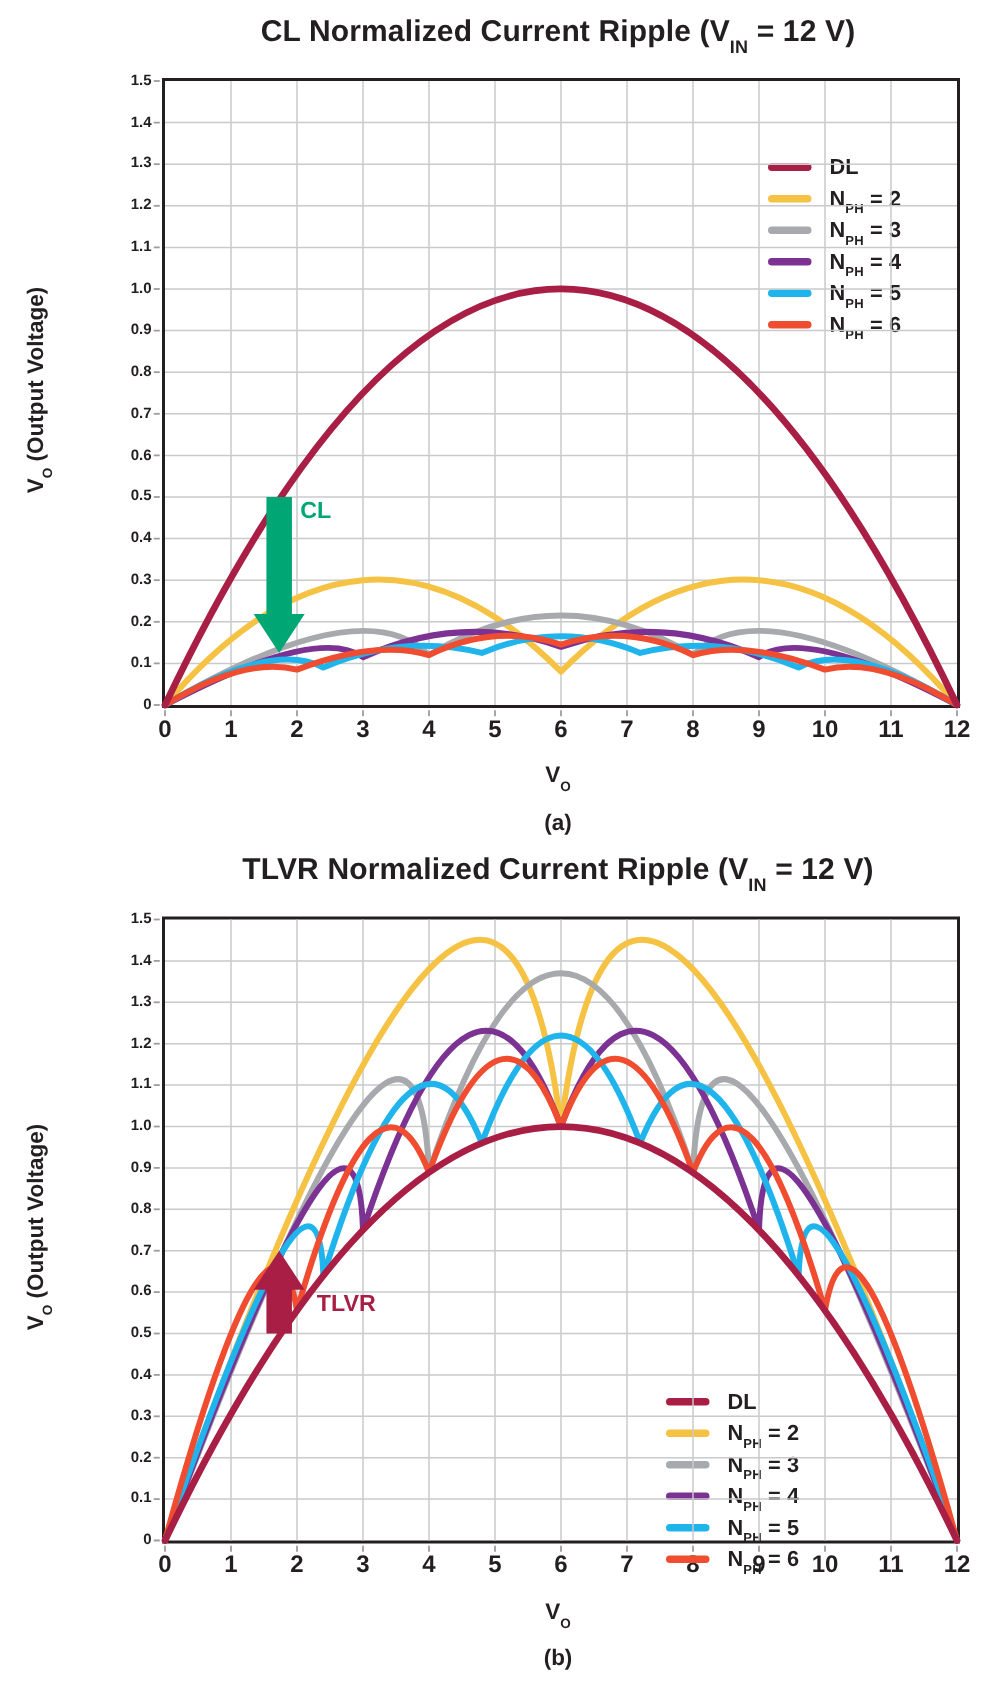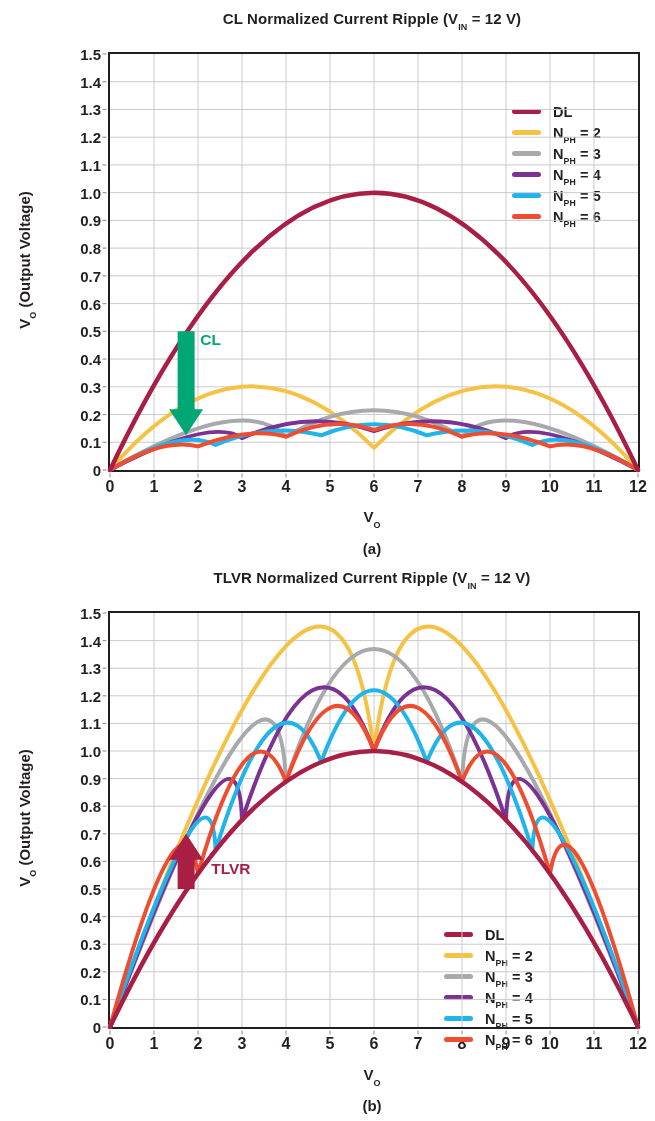--- a/index.html
+++ b/index.html
@@ -4,34 +4,34 @@
 <style>
   html,body{margin:0;padding:0;}
   body{
     width:655px;height:1121px;position:relative;background:#ffffff;
     font-family:"Liberation Sans",sans-serif;color:#231f20;
     -webkit-font-smoothing:antialiased;
   }
   .chart{position:absolute;left:0;width:655px;}
   .title{
     position:absolute;left:108px;width:528px;margin:0;text-align:center;
-    font-size:15px;font-weight:700;letter-spacing:.1px;white-space:nowrap;
+    font-size:20px;font-weight:700;letter-spacing:.1px;white-space:nowrap;
   }
   sub{font-size:.6em;position:relative;top:.24em;line-height:0;font-weight:inherit;}
   .ylab{
     position:absolute;left:24px;transform:translate(-50%,-50%) rotate(-90deg);
     font-size:15px;font-weight:700;white-space:nowrap;
   }
   .plot{
     position:absolute;border:2.5px solid #231f20;background:#fff;box-sizing:content-box;
   }
   svg.layer{position:absolute;left:0;top:0;overflow:visible;display:block;}
   svg text{font-family:"Liberation Sans",sans-serif;}
   .yticks{position:absolute;right:100%;top:0;bottom:0;width:46px;}
-  .ytick{position:absolute;right:9px;transform:translateY(-50%);font-size:15px;font-weight:700;white-space:nowrap;}
+  .ytick{position:absolute;right:9px;transform:translateY(-50%);font-size:10px;font-weight:700;white-space:nowrap;}
   .xticks{position:absolute;top:100%;left:0;right:0;height:24px;padding-top:8px;}
   .xtick{position:absolute;transform:translateX(-50%);font-size:16px;font-weight:700;}
   .xlab{position:absolute;left:372px;transform:translateX(-50%);font-size:15px;font-weight:700;}
   .cap{position:absolute;left:372px;transform:translateX(-50%);font-size:15px;font-weight:700;}
   .legend{position:absolute;background:rgba(255,255,255,0);margin-top:44px;}
   .lrow{display:flex;align-items:center;height:21px;}
   .lswatch{width:29px;height:5px;border-radius:3px;margin-right:12px;flex:none;}
   .llabel{font-size:14.5px;font-weight:700;white-space:nowrap;letter-spacing:.1px;}
 </style>
 </head>

